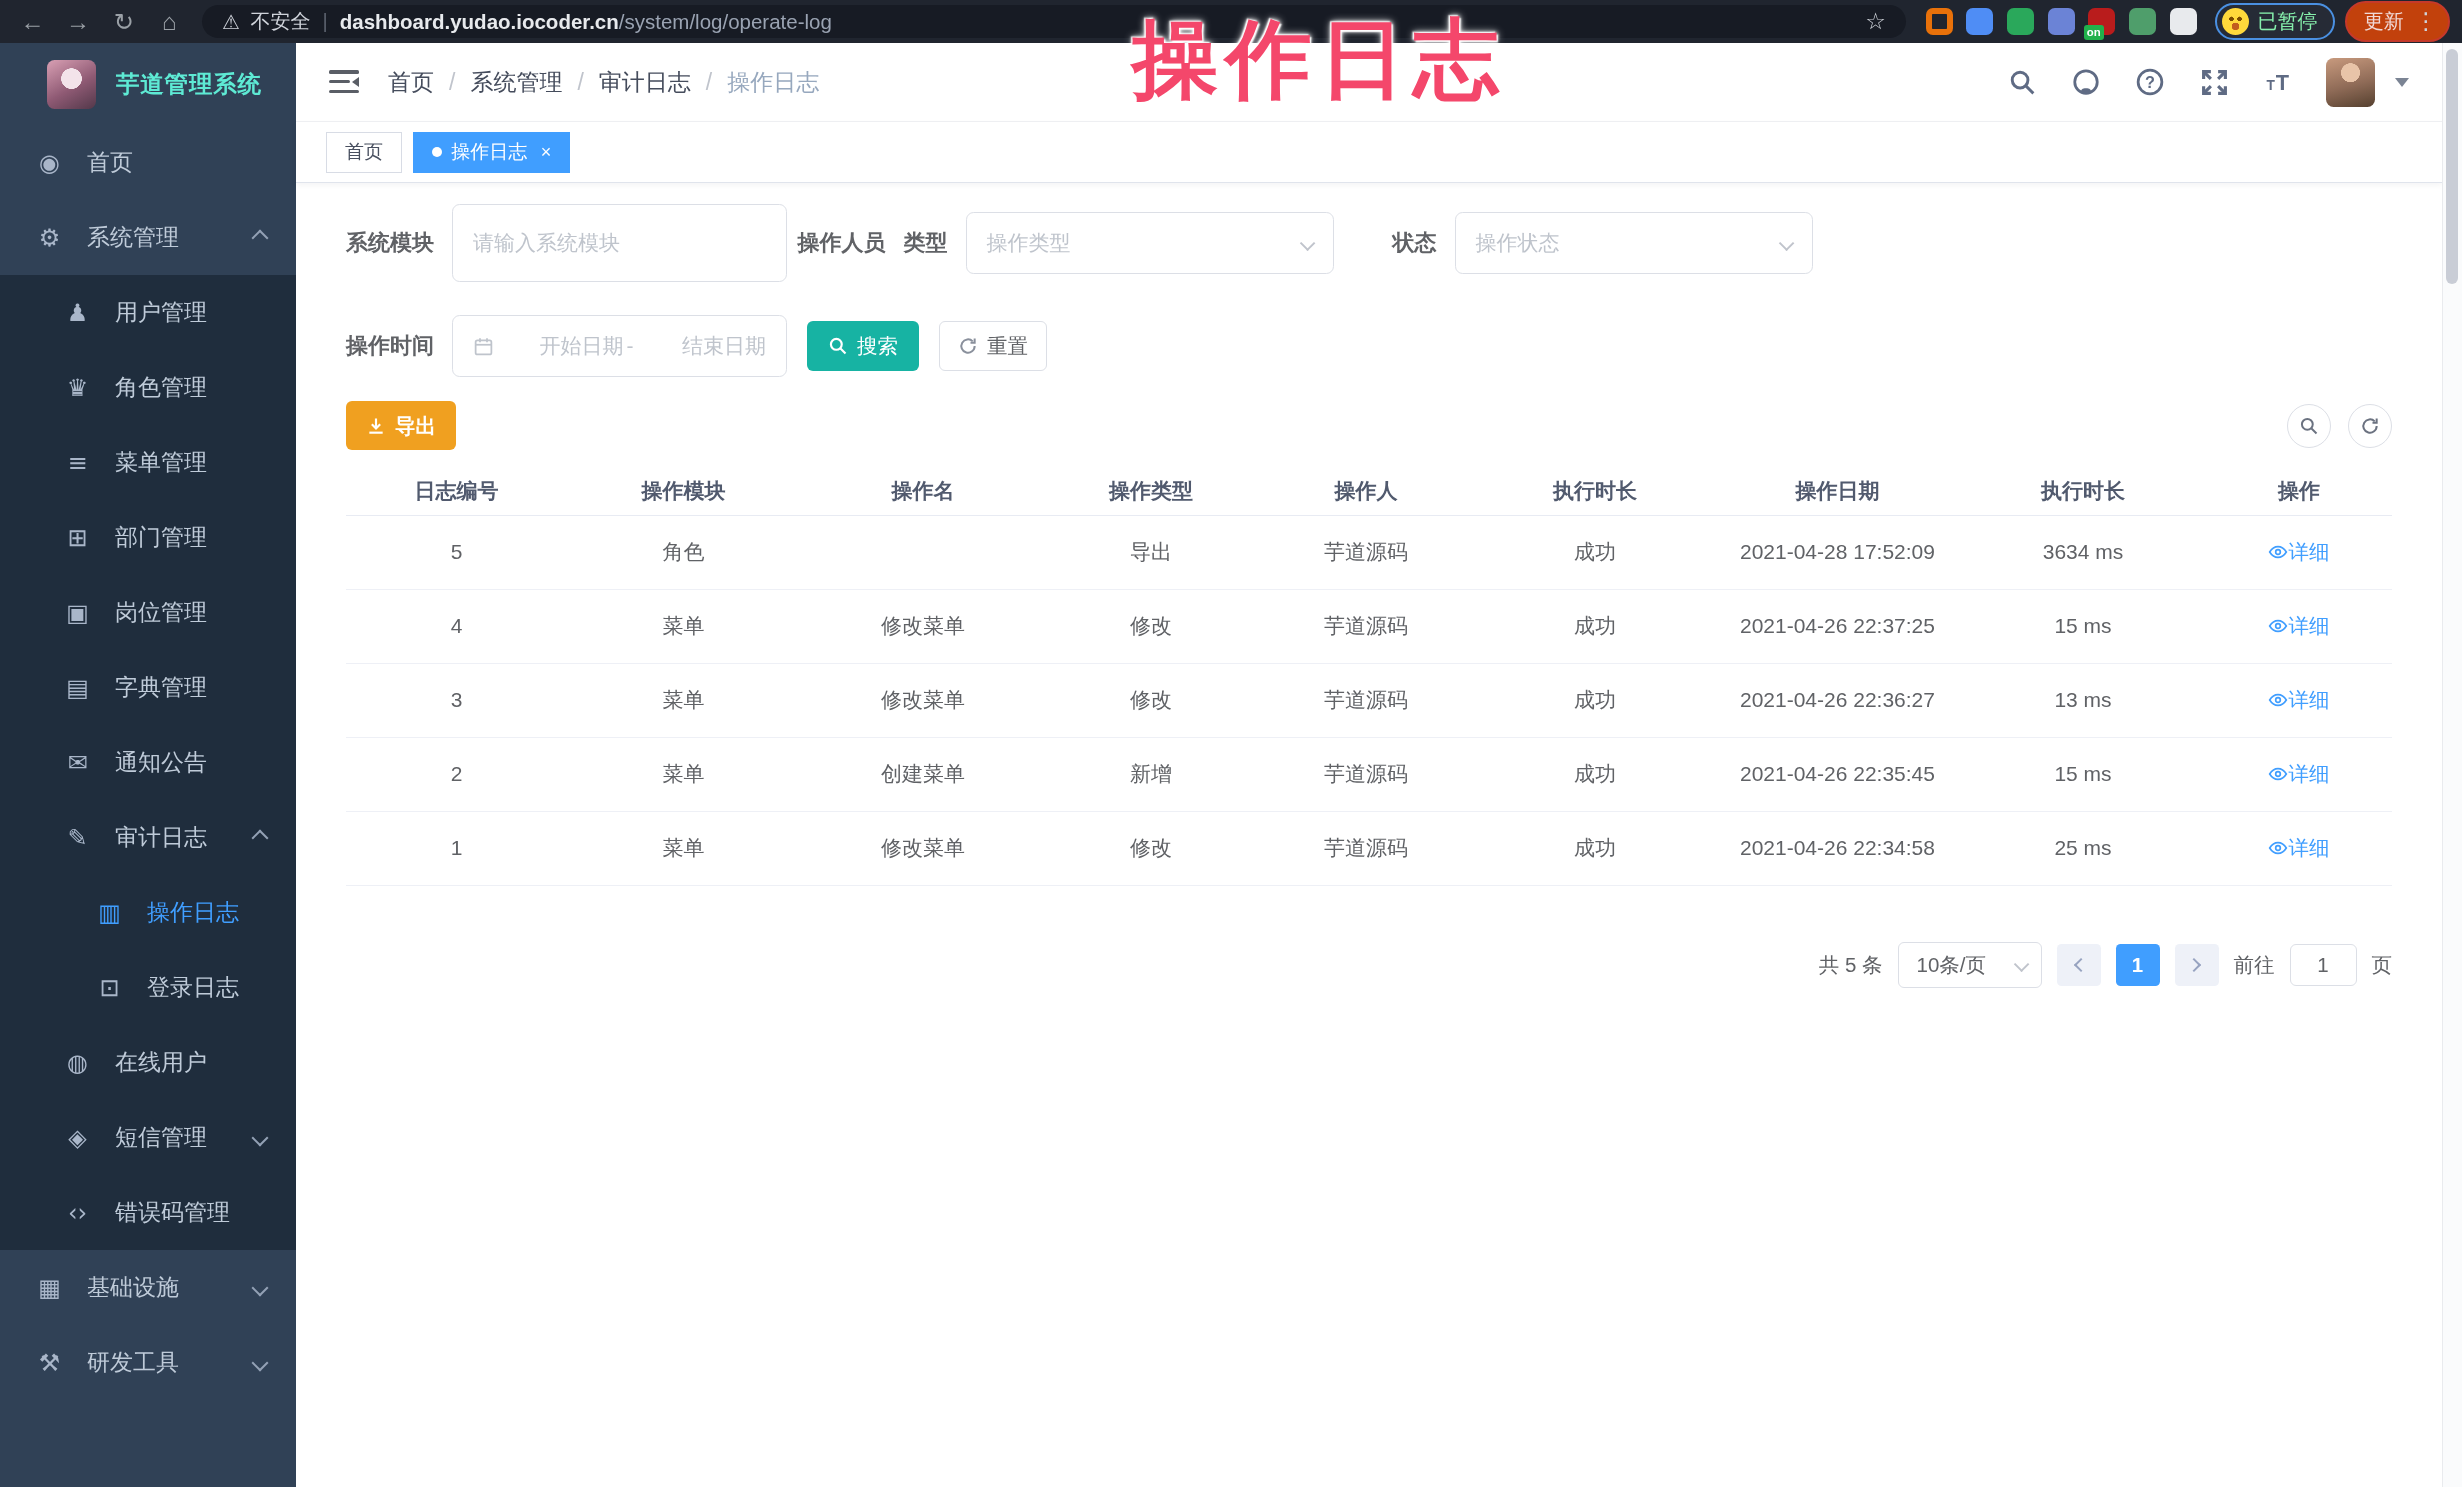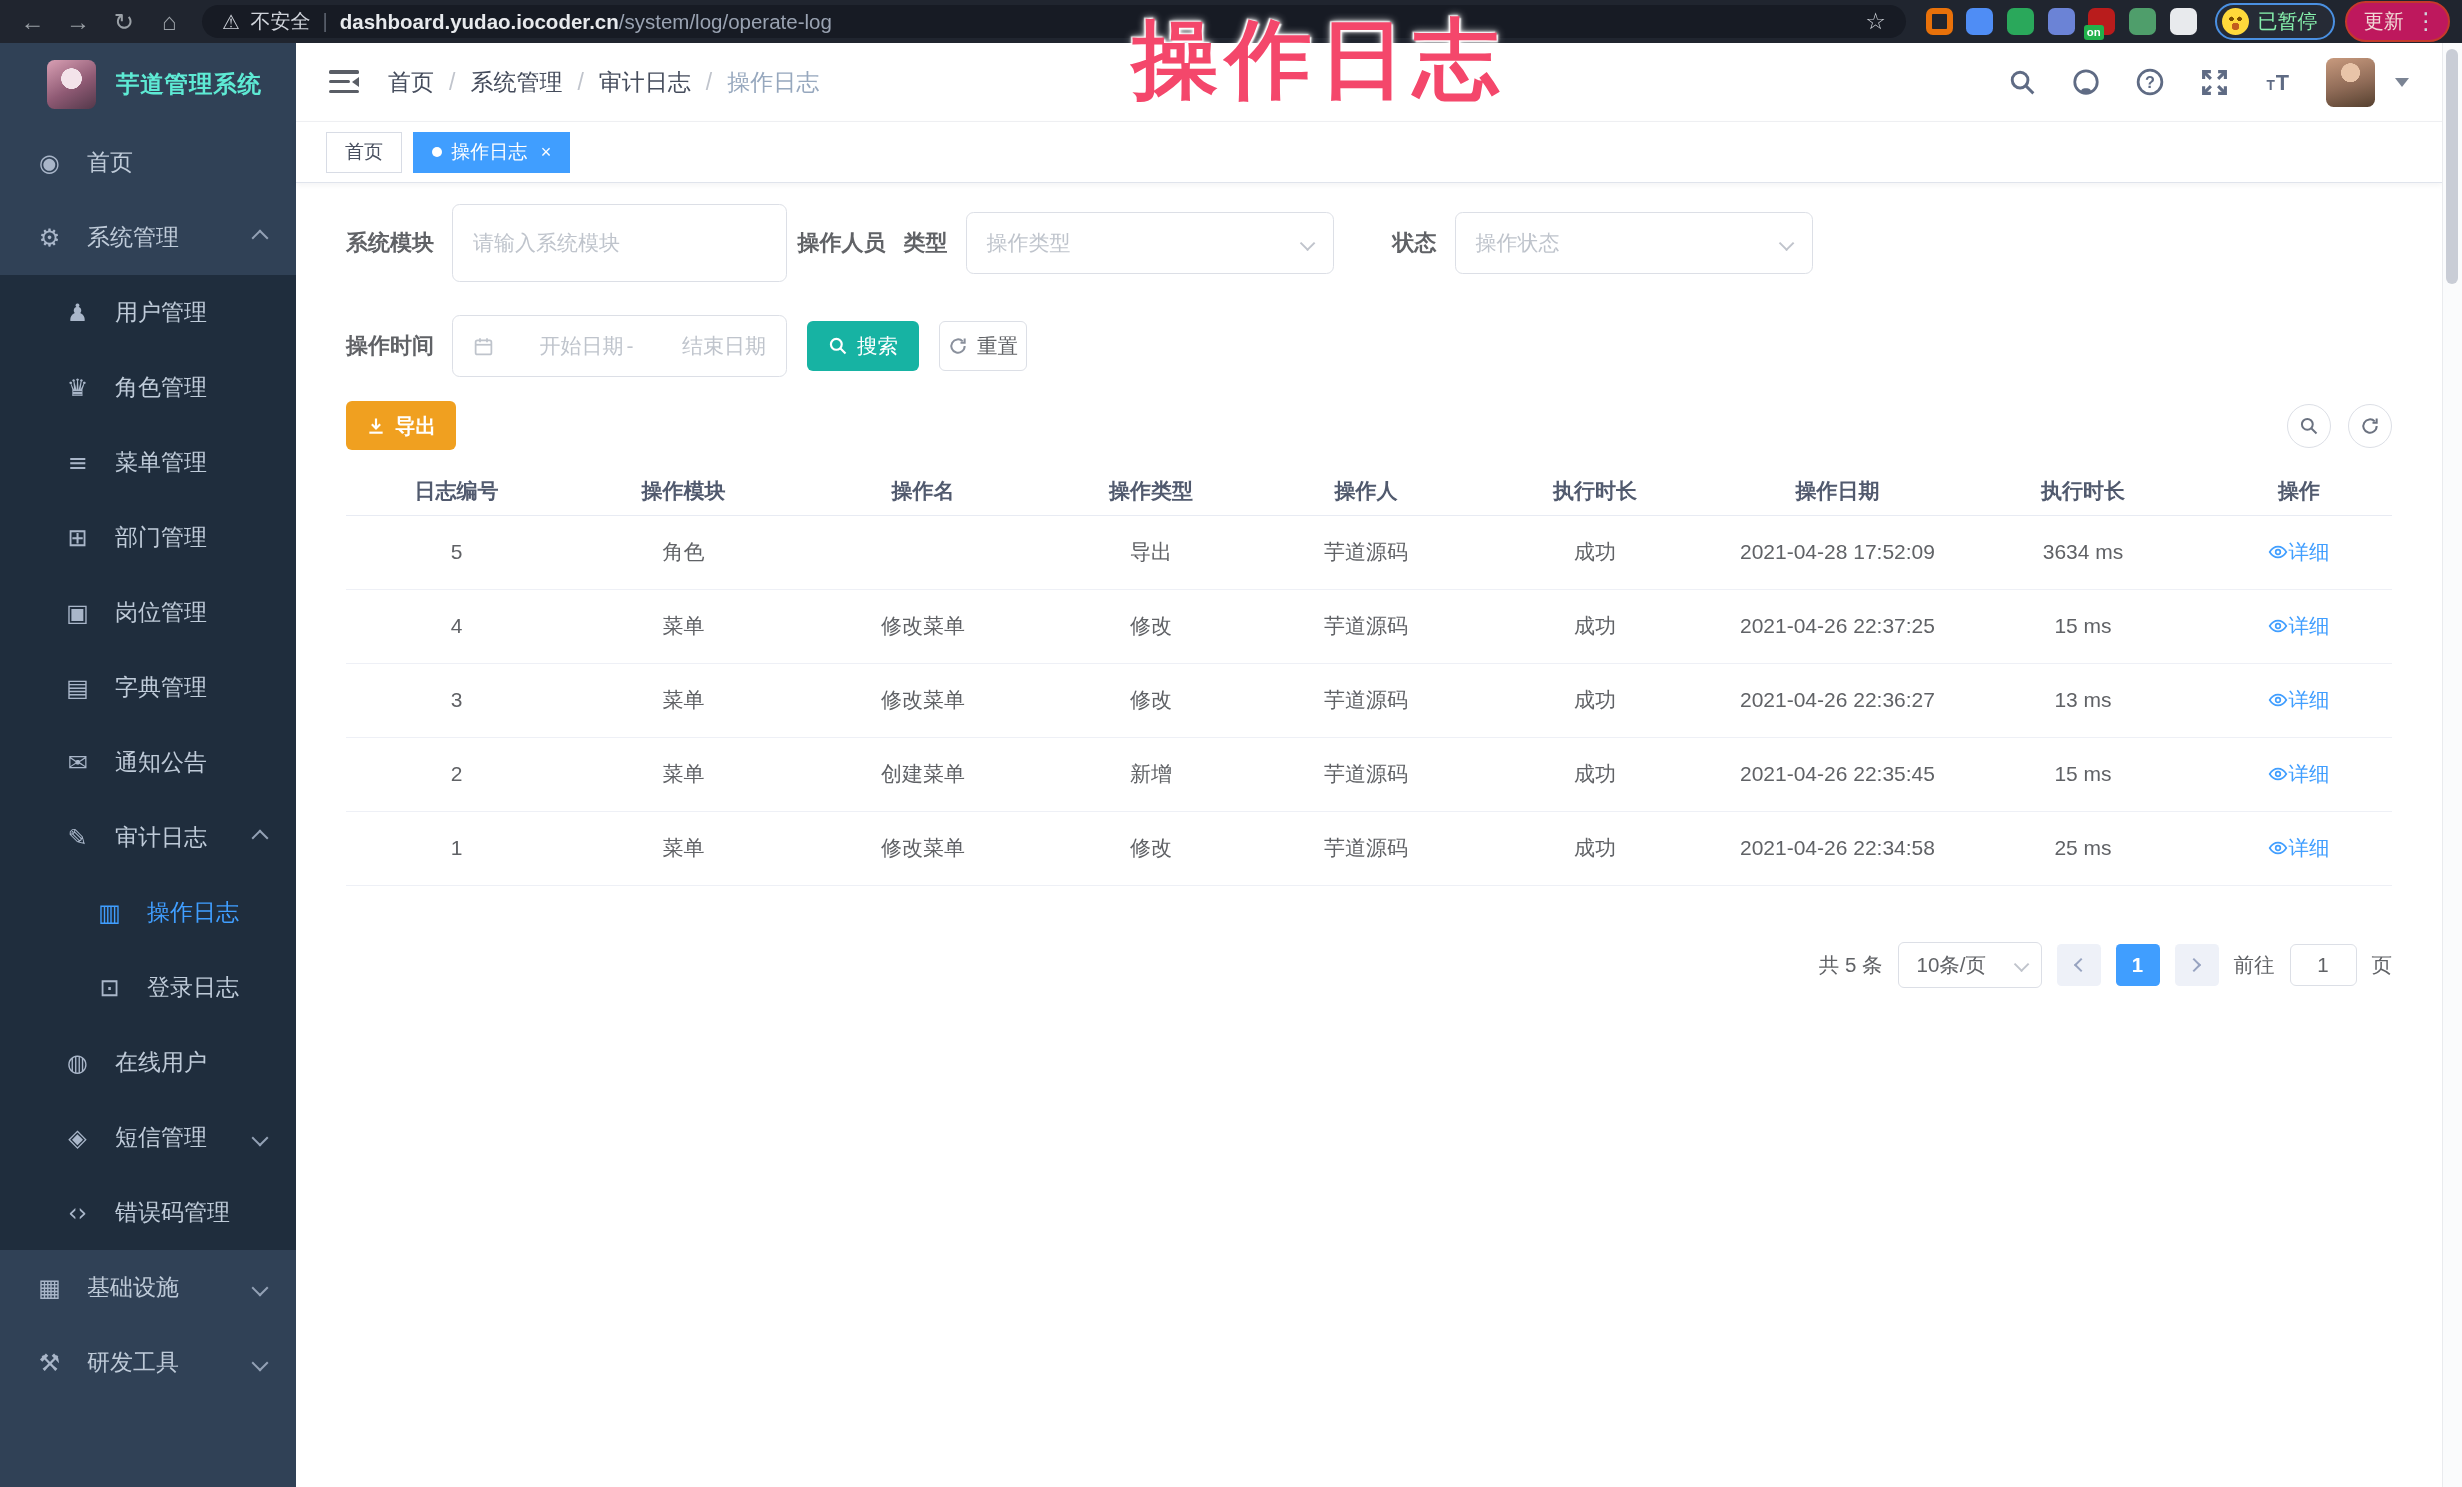--- a/index.html
+++ b/index.html
@@ -18,21 +18,21 @@
   .omni-star{margin-left:auto;color:#cfd3da;font-size:23px}
   .ext-row{display:flex;align-items:center;gap:13.7px;margin:0 7.6px;flex-shrink:0}
   .ext{width:27px;height:27px;border-radius:6.8px;position:relative;cursor:pointer}
   .ext-badge{position:absolute;left:-4.6px;bottom:-4.6px;background:#21b14b;color:#fff;font-size:11.4px;line-height:1;padding:1.5px 3px;border-radius:3px;font-weight:bold}
   .paused-pill{display:flex;align-items:center;gap:9px;border:2.3px solid #4a90e2;background:#262b36;border-radius:758px;padding:3px 15px 3px 4.6px;margin:0 6px;flex-shrink:0;cursor:pointer}
   .emoji-face{width:27px;height:27px;border-radius:50%;background:
     radial-gradient(circle at 35% 40%, #7a4b00 9%, transparent 10%),
     radial-gradient(circle at 65% 40%, #7a4b00 9%, transparent 10%),
     radial-gradient(circle at 50% 68%, #c25e1e 16%, transparent 17%),#ffd93b}
   .paused-label{color:#86efac;font-size:20px}
-  .update-group{display:flex;gap:10.6px;border:2.3px solid #c5392b;background:#be185d;border-radius:758px;padding:4.6px 10.6px 4.6px 16.7px;flex-shrink:0;cursor:pointer}
+  .update-group{display:flex;gap:10.6px;border:2.3px solid #c5392b;background:#c2410c;border-radius:758px;padding:4.6px 10.6px 4.6px 16.7px;flex-shrink:0;cursor:pointer}
   .update-label{color:#f0d8d5;font-size:20px}
   .kebab{color:#cfd3da;font-size:23px}
 
   
   .app{display:flex;height:1444px}
   .sidebar{width:296px;background:#304156;flex-shrink:0;overflow:hidden}
   .logo-row{height:82px;display:flex;align-items:center;padding-left:47px;gap:20px}
   .logo-img{width:49px;height:49px;border-radius:7.6px;background:
     radial-gradient(circle at 50% 38%, #f3e3ea 26%, transparent 27%),
     linear-gradient(150deg,#d9a0b4,#8f5a74 55%,#53384a)}
@@ -85,21 +85,21 @@
   .f-input{height:78px;border:1.5px solid #dcdfe6;border-radius:7.6px;padding:0 20px;font-size:21px;color:#6d28d9;outline:none;font-family:inherit}
   .f-input::placeholder{color:#bfc4cc}
   .sel-arrow{width:10.6px;height:10.6px;border-left:2.3px solid #c0c4cc;border-bottom:2.3px solid #c0c4cc;transform:rotate(-45deg);margin-left:auto}
   .w-input1{width:335px}.w-input2{width:371px}.w-sel1{width:368px}.w-sel2{width:358px}
   .gap1{margin-right:10.6px}.gap2{margin-right:61px}.gap3{margin-right:59px}
   .date-range{width:335px}
   .date-range .ph{flex:1;text-align:right}
   .date-range .dash{color:#bfc4cc;padding:0 3px}
   .btn{display:inline-flex;align-items:center;gap:9px;border-radius:6px;font-size:20.5px;cursor:pointer;white-space:nowrap}
   .btn-search{height:50px;padding:0 21px;background:#17b3a3;color:#fff;margin-left:20px}
-  .btn-reset{height:50px;padding:0 8px;background:#fff;border:1.5px solid #dcdfe6;color:#606266;margin-left:20px}
+  .btn-reset{height:50px;padding:0 18px;background:#fff;border:1.5px solid #dcdfe6;color:#606266;margin-left:20px}
   .toolbar{display:flex;align-items:center;margin-top:24px}
   .btn-export{height:49px;padding:0 20px;background:#f0a020;color:#fff;font-weight:bold}
   .circle-btns{margin-left:auto;display:flex;gap:16.7px}
   .cbtn{width:44px;height:44px;border-radius:50%;border:1.5px solid #dcdfe6;background:#fff;display:flex;align-items:center;justify-content:center;cursor:pointer}
 
   
   table{width:100%;border-collapse:collapse;margin-top:18px;table-layout:fixed}
   th{height:47px;font-size:21px;color:#515a6e;font-weight:bold;border-bottom:1.5px solid #e8ebf3}
   td{height:74px;font-size:21px;color:#606266;text-align:center;border-bottom:1.5px solid #eef0f6;overflow:hidden;white-space:nowrap}
   .detail-link{color:#409eff;display:inline-flex;align-items:center;cursor:pointer;font-size:20.5px}

